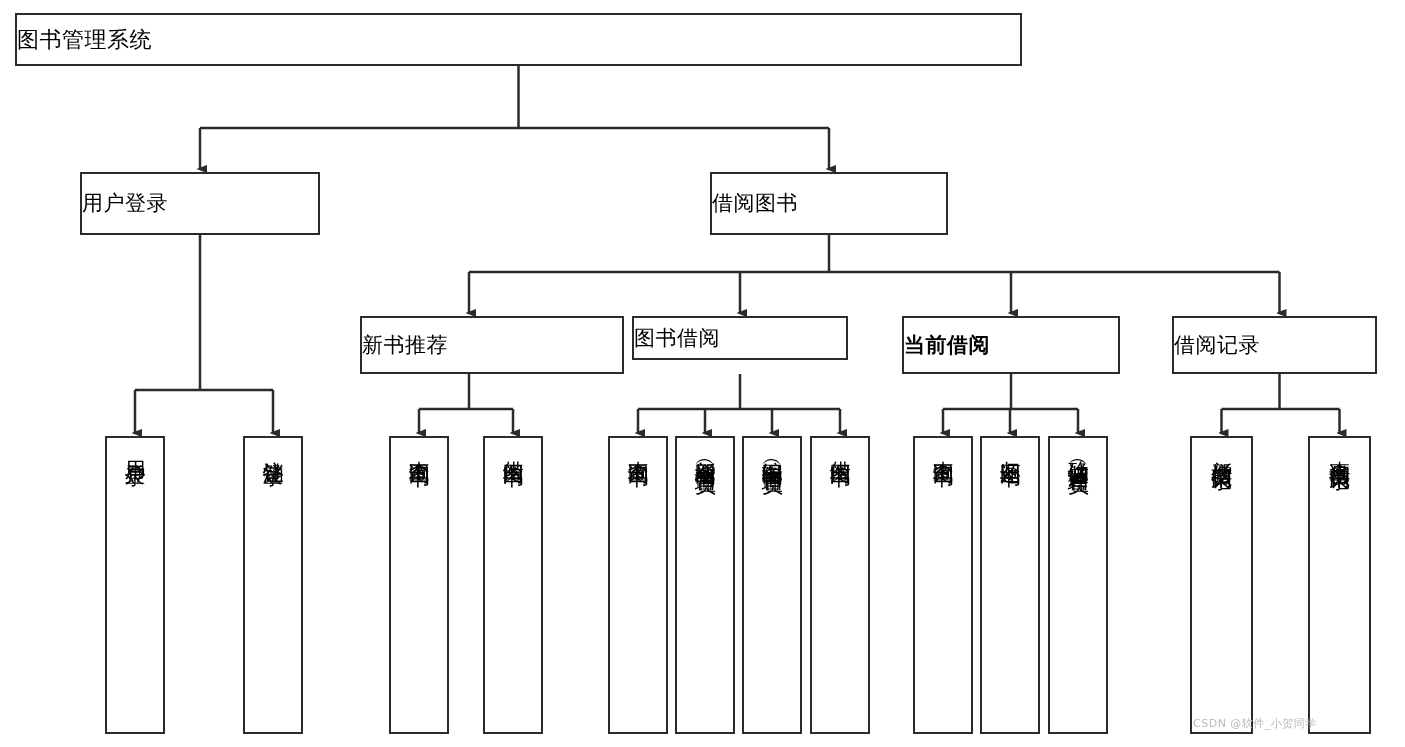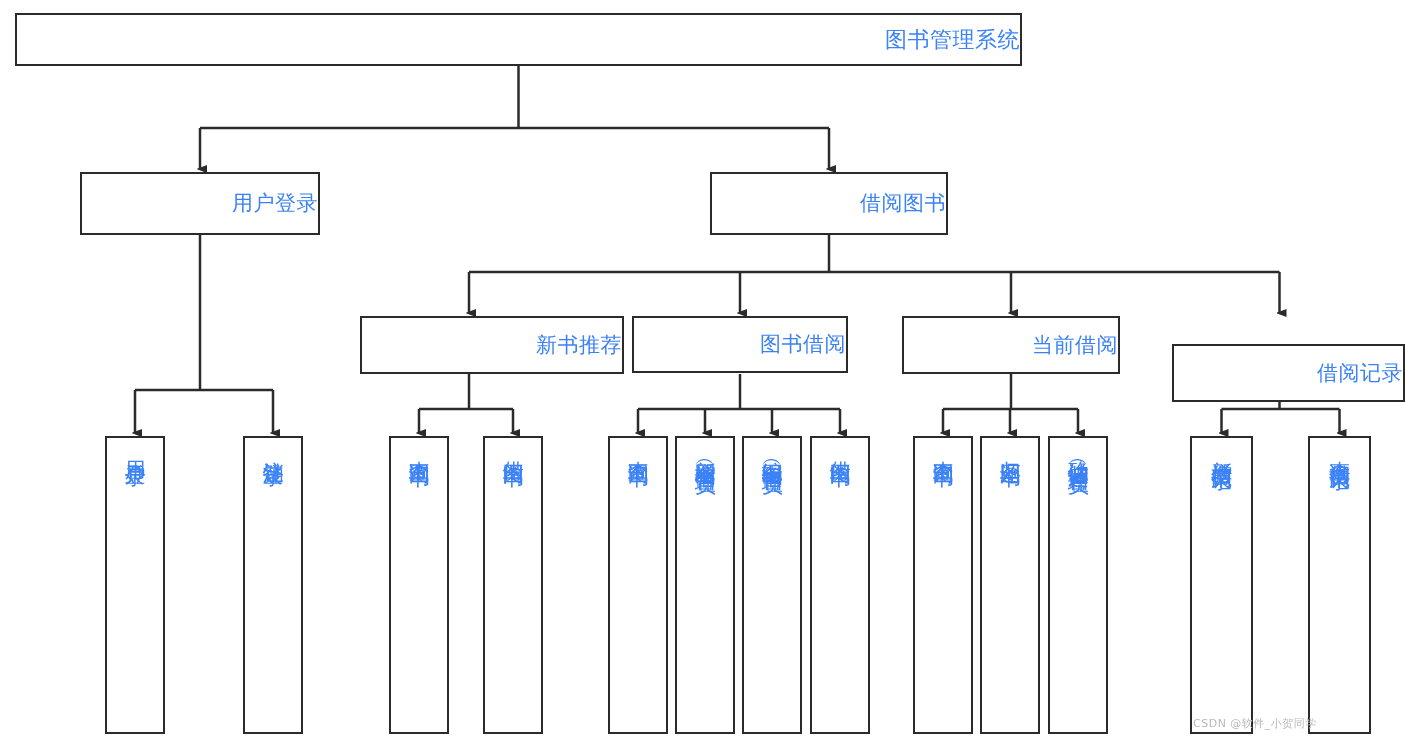--- a/index.html
+++ b/index.html
@@ -26,22 +26,22 @@
     height: 747px;
     pointer-events: none;
   }
   .node {
     position: absolute;
     box-sizing: border-box;
     background: #ffffff;
     border: 2px solid #2b2b2b;
     display: flex;
     align-items: center;
-    justify-content: flex-end;
-    color: #3b82f6;
+    justify-content: flex-start;
+    color: #000000;
   }
   .node .label {
     display: block;
     text-align: center;
     line-height: 1.18;
     letter-spacing: 0.5px;
   }
   .node.horizontal .label {
     writing-mode: horizontal-tb;
     font-size: 21px;
@@ -123,27 +123,27 @@
       </div>
       <div class="node level2 horizontal" style="left: 80px; top: 172px; width: 240px; height: 63px;">
         <span class="label">用户登录</span>
       </div>
       <div class="node level2 horizontal" style="left: 710px; top: 172px; width: 238px; height: 63px;">
         <span class="label">借阅图书</span>
       </div>
       <div class="node level3 horizontal" style="left: 360px; top: 316px; width: 264px; height: 58px;">
         <span class="label">新书推荐</span>
       </div>
-      <div class="node level3 horizontal" style="left: 632px; top: 316px; width: 216px; height: 57px;">
+      <div class="node level3 horizontal" style="left: 632px; top: 316px; width: 216px; height: 44px;">
         <span class="label">图书借阅</span>
       </div>
-      <div class="node level3 horizontal" style="left: 902px; top: 316px; width: 218px; height: 58px;">
+      <div class="node level3 horizontal" style="left: 902px; top: 316px; width: 218px; height: 58px; font-weight: bold;">
         <span class="label">当前借阅</span>
       </div>
-      <div class="node level3 horizontal" style="left: 1172px; top: 316px; width: 233px; height: 58px; margin-top: 28px;">
+      <div class="node level3 horizontal" style="left: 1172px; top: 316px; width: 205px; height: 58px;">
         <span class="label">借阅记录</span>
       </div>
       <div class="node leaf vertical" style="left: 105px; top: 436px; width: 60px; height: 298px;">
         <span class="label">用户登录</span>
       </div>
       <div class="node leaf vertical" style="left: 243px; top: 436px; width: 60px; height: 298px;">
         <span class="label">注销登录</span>
       </div>
       <div class="node leaf vertical" style="left: 389px; top: 436px; width: 60px; height: 298px;">
         <span class="label">查询图书</span>

